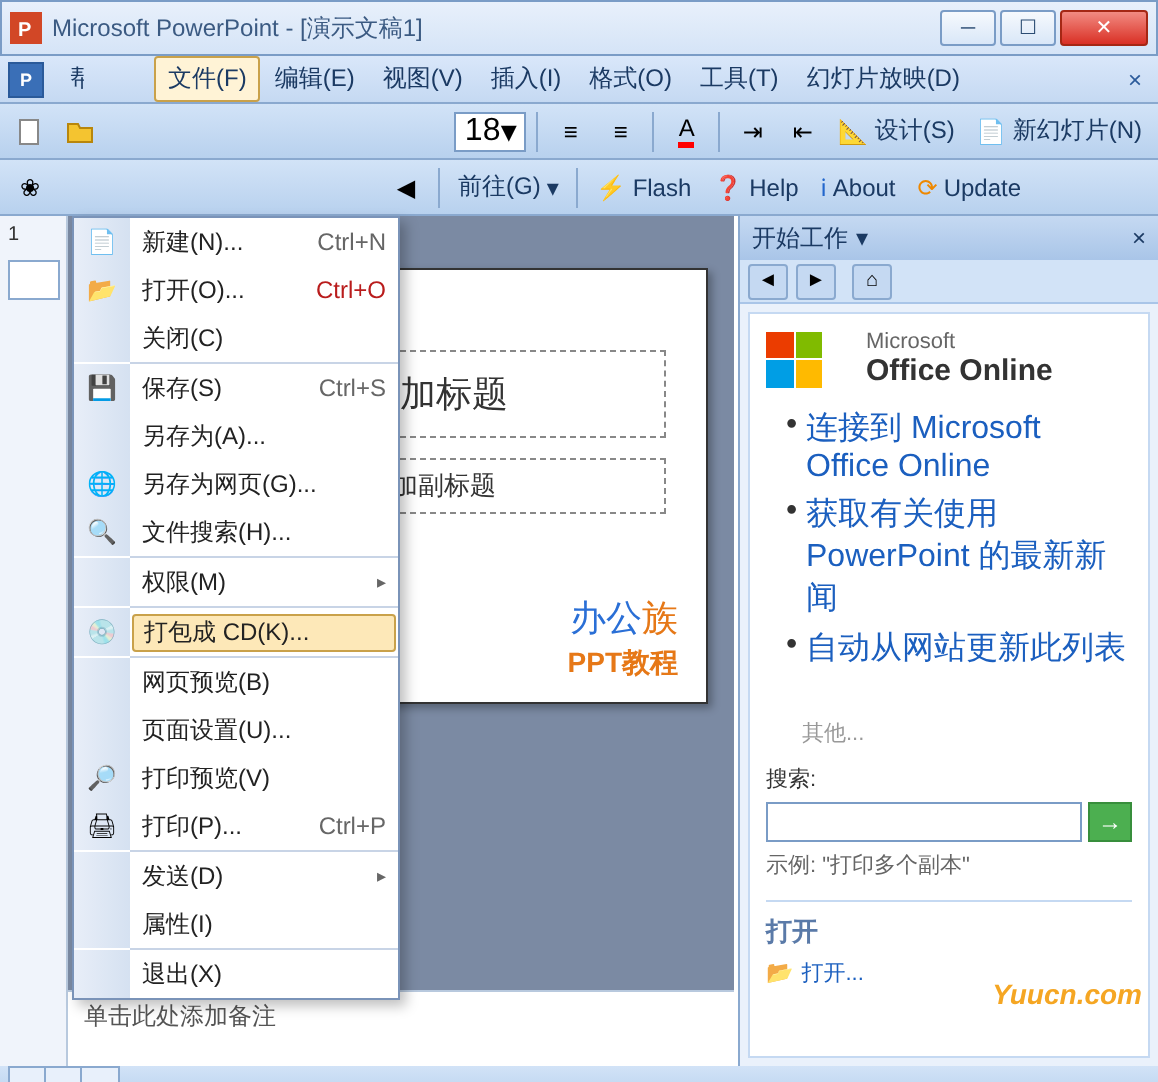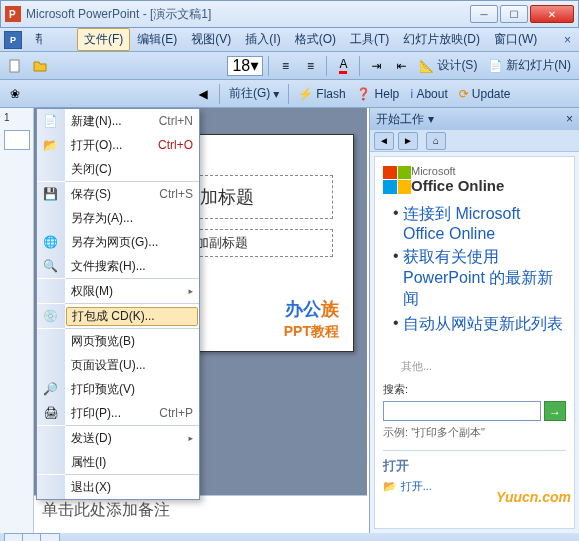--- a/index.html
+++ b/index.html
@@ -35,34 +35,34 @@
 .dropdown .sub-arrow { font-size: 9px; color: #333; }
 
 .outline { position: absolute; left: 0; top: 0; width: 34px; height: 100%; background: #f0f4fb; border-right: 1px solid #b8c9de; }
 .outline .thumb { width: 26px; height: 20px; background: #fff; border: 1px solid #8aa9cf; margin: 4px auto; position: relative; }
 .outline .num { position: absolute; left: 4px; top: 4px; font-size: 10px; color: #333; }
 
 .slide-area { position: absolute; left: 34px; top: 0; right: 212px; bottom: 38px; background: #7b8aa3; overflow: hidden; }
 .slide { position: absolute; left: 30px; top: 26px; width: 290px; height: 218px; background: #fff; border: 1px solid #333; box-shadow: 2px 2px 4px rgba(0,0,0,0.3); }
 .slide .title-ph { position: absolute; left: 20px; top: 40px; right: 20px; height: 44px; border: 1px dashed #888; display: flex; align-items: center; justify-content: center; font-size: 18px; color: #333; }
 .slide .sub-ph { position: absolute; left: 20px; top: 94px; right: 20px; height: 28px; border: 1px dashed #888; display: flex; align-items: center; justify-content: center; font-size: 13px; color: #333; }
-.slide .logo-ov { position: absolute; right: 14px; bottom: 30px; font-size: 18px; font-weight: bold; }
+.slide .logo-ov { position: absolute; right: 14px; bottom: 30px; font-size: 18px; font-weight: normal; }
 .slide .logo-ov .bl { color: #2a6fd6; }
 .slide .logo-ov .or { color: #e67817; }
 .slide .ppt-txt { position: absolute; right: 14px; bottom: 10px; font-size: 14px; font-weight: bold; color: #e67817; }
 
-.notes { position: absolute; left: 34px; right: 212px; bottom: 0; height: 38px; background: #fff; border-top: 1px solid #b8c9de; padding: 4px 8px; color: #555; font-size: 16px; }
+.notes { position: absolute; left: 34px; right: 212px; bottom: 0; height: 38px; background: #fff; border-top: 1px solid #b8c9de; padding: 4px 8px; color: #555; font-size: 12px; }
 
 .taskpane { position: absolute; right: 0; top: 0; width: 210px; height: 100%; background: #eaf1fb; border-left: 1px solid #8aa9cf; display: flex; flex-direction: column; }
 .taskpane .tp-head { height: 22px; background: linear-gradient(#c5d9f2,#a9c5e8); display: flex; align-items: center; padding: 0 6px; color: #1b3a63; font-weight: normal; }
 .taskpane .tp-head .x { margin-left: auto; cursor: default; }
 .taskpane .tp-nav { height: 22px; background: #d2e3f7; display: flex; align-items: center; padding: 0 4px; gap: 4px; border-bottom: 1px solid #a9c5e8; }
 .taskpane .tp-nav .nb { width: 20px; height: 18px; background: #c5d9f2; border: 1px solid #8aa9cf; border-radius: 2px; display:flex;align-items:center;justify-content:center;font-size:10px; }
 .taskpane .tp-body { flex: 1; background: #fff; border: 1px solid #c5d9f2; margin: 4px; padding: 8px; overflow: hidden; }
-.taskpane .office-logo { display: flex; align-items: center; gap: 0; margin-bottom: 8px; }
+.taskpane .office-logo { display: flex; align-items: center; gap: 22px; margin-bottom: 8px; }
 .taskpane .office-logo .sq { width: 28px; height: 28px; display: grid; grid-template: 1fr 1fr / 1fr 1fr; gap: 1px; }
 .taskpane .office-logo .sq div:nth-child(1){background:#eb3c00;} .sq div:nth-child(2){background:#80bb00;} .sq div:nth-child(3){background:#009ee5;} .sq div:nth-child(4){background:#ffba00;}
 .taskpane .office-logo .txt { font-size: 11px; color: #666; }
 .taskpane .office-logo .txt b { font-size: 15px; color: #333; }
 .taskpane ul { list-style: none; margin: 6px 0 10px 10px; }
 .taskpane ul li { color: #1b5fbf; font-size: 16px; padding: 2px 0 2px 10px; position: relative; cursor: default; }
 .taskpane ul li:before { content: "•"; position: absolute; left: 0; color: #333; }
 .taskpane .ghost { color: #999; margin-left: 18px; font-size: 11px; margin-top: 22px; }
 .taskpane .sect { color: #333; margin: 8px 0 4px; font-size: 11px; }
 .taskpane .search-row { display: flex; gap: 3px; }
@@ -100,21 +100,20 @@
 <div class="menubar">
   <div class="logo-sq">P</div>
   <span class="menu-item" style="width:14px;overflow:hidden">帮</span>
   <span class="menu-item active">文件(F)</span>
   <span class="menu-item">编辑(E)</span>
   <span class="menu-item">视图(V)</span>
   <span class="menu-item">插入(I)</span>
   <span class="menu-item">格式(O)</span>
   <span class="menu-item">工具(T)</span>
   <span class="menu-item">幻灯片放映(D)</span>
-  <span class="menu-item">窗口(W)</span>
   <span class="chev">×</span>
 </div>
 
 <div class="toolbar">
   <div class="tbtn">
       <svg class="ico16" viewBox="0 0 16 16">
         <rect x="3" y="2" width="9" height="12" fill="#fff" stroke="#888"></rect>
       </svg>
     </div>
   <div class="tbtn">

